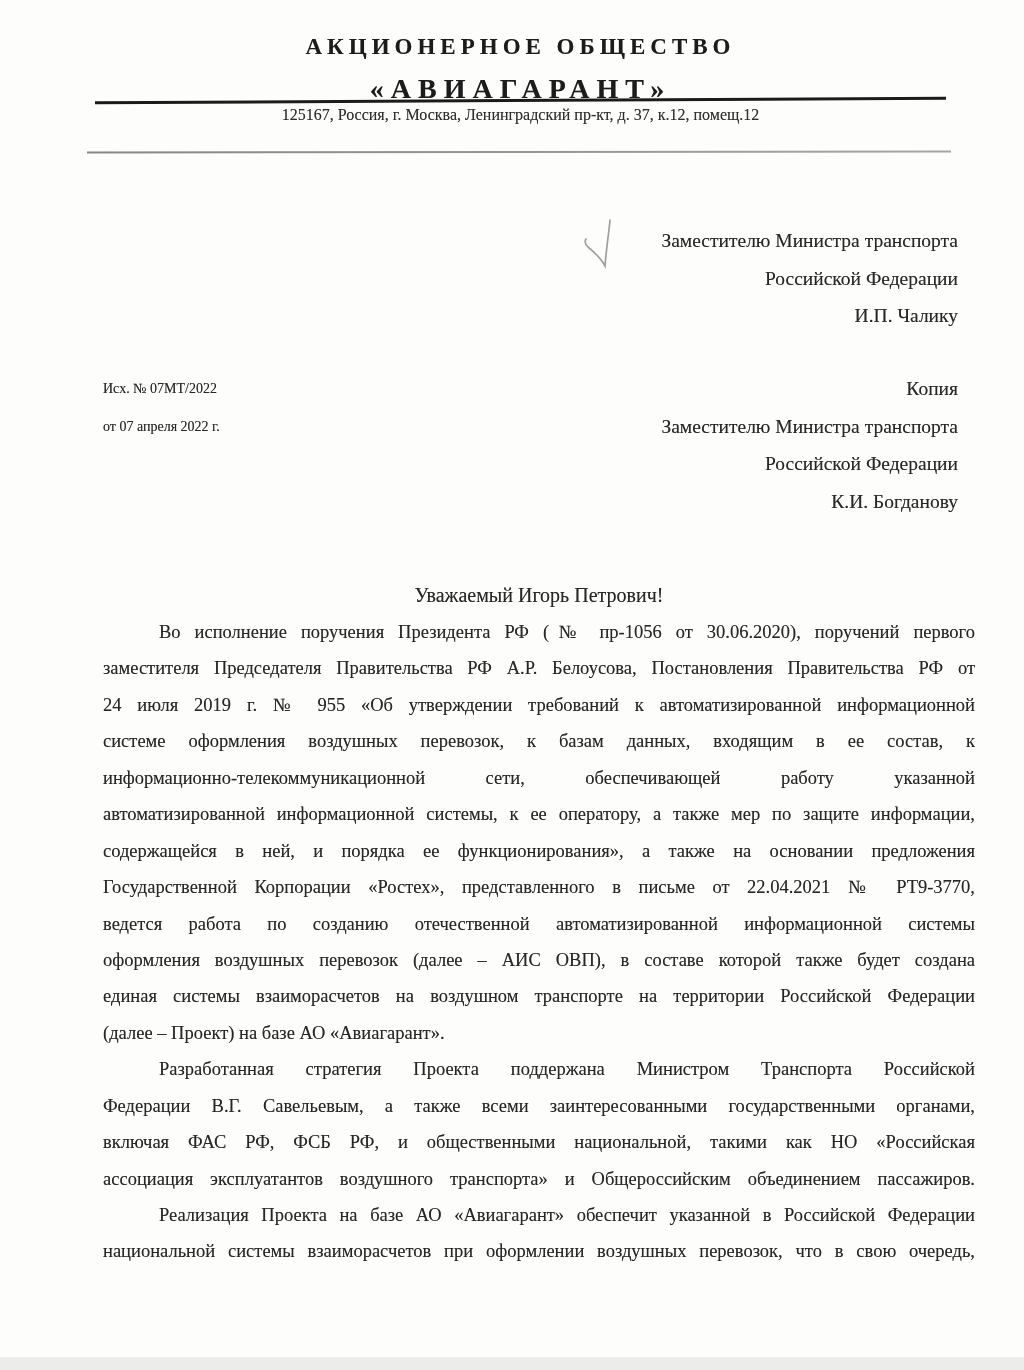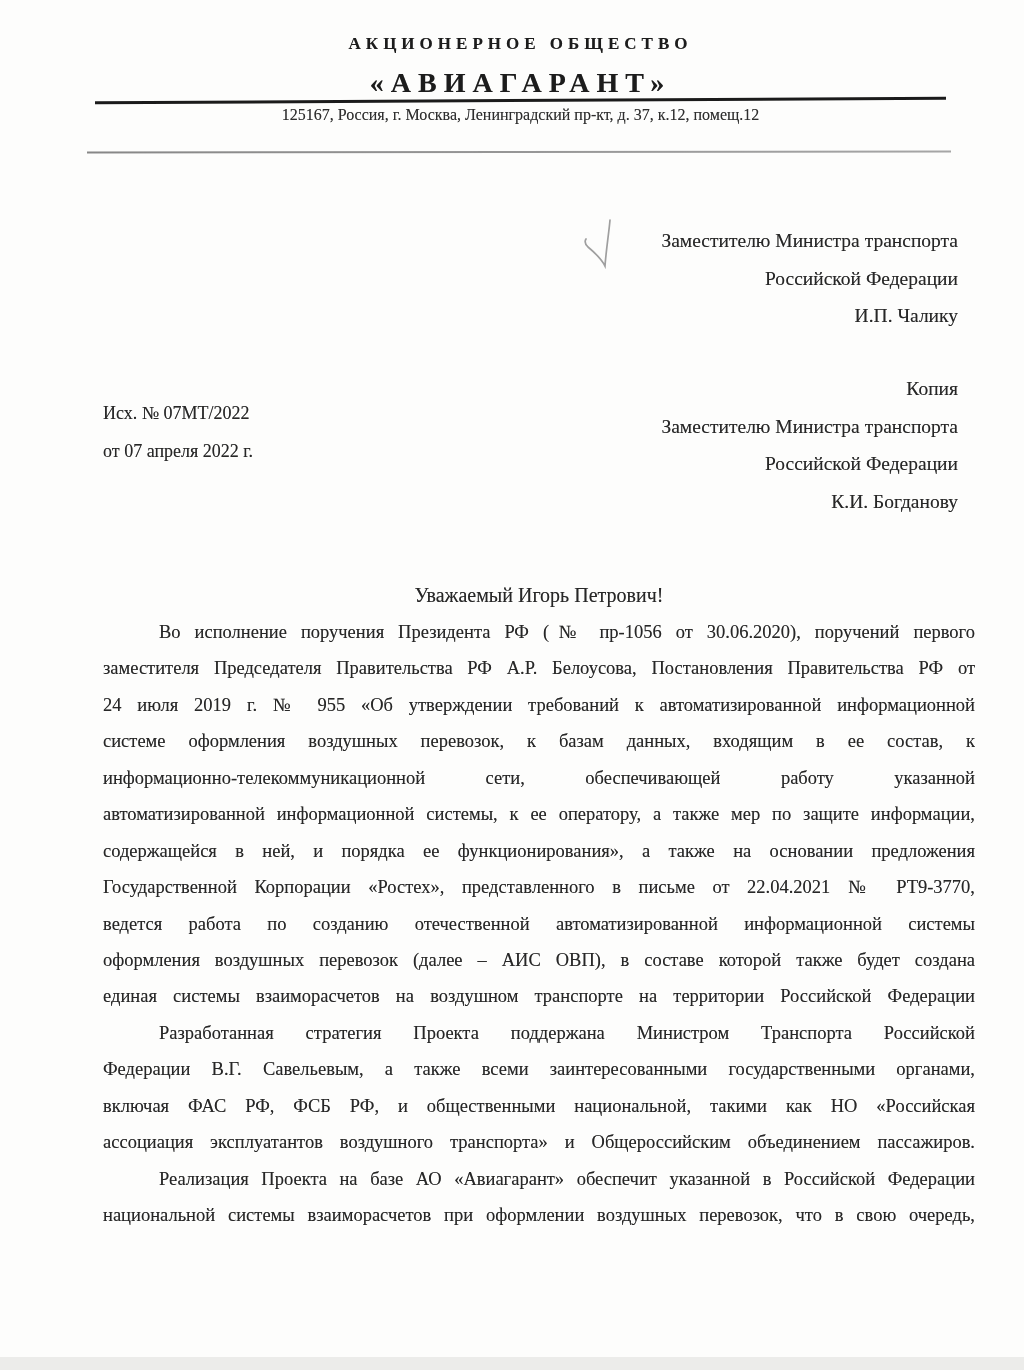--- a/index.html
+++ b/index.html
@@ -12,21 +12,21 @@
     overflow: hidden;
     font-family: "Liberation Serif", "DejaVu Serif", serif;
     color: #272727;
     text-shadow: 0 0 0.5px rgba(45,45,45,0.45);
   }
   
   .header-org {
     position: absolute; left: 95px; top: 34px; width: 851px;
     text-align: center; color: #1c1c1c;
   }
-  .org-type { font-size: 17px; font-weight: bold; letter-spacing: 5px; }
+  .org-type { font-size: 23px; font-weight: bold; letter-spacing: 5px; }
   .org-name { font-size: 28px; font-weight: bold; letter-spacing: 7px; margin-top: 13px; }
   .thick-rule {
     position: absolute; left: 95px; top: 99px; width: 851px; height: 3px;
     background: #1b1b1b; transform: rotate(-0.3deg);
   }
   .org-address {
     position: absolute; left: 95px; top: 106px; width: 851px;
     text-align: center; font-size: 16px; color: #2e2e2e;
   }
   .thin-rule {
@@ -35,21 +35,21 @@
     transform: rotate(-0.08deg);
   }
   
   .recipient {
     position: absolute; right: 66px; top: 222px;
     text-align: right; font-size: 19.5px; line-height: 37.5px;
   }
   .checkmark { position: absolute; left: 582px; top: 218px; opacity: 0.85; }
   .ref-block {
     position: absolute; left: 103px; top: 370px;
-    font-size: 18px; line-height: 38px; margin-top: 24px;
+    font-size: 14px; line-height: 38px;
   }
   .copy-block {
     position: absolute; right: 66px; top: 370px;
     text-align: right; font-size: 19.5px; line-height: 37.5px; margin-left: 12px;
   }
   
   .salutation {
     position: absolute; left: 103px; top: 584px; width: 872px;
     text-align: center; font-size: 20px;
   }
@@ -111,20 +111,21 @@
     <div class="line">заместителя Председателя Правительства РФ А.Р. Белоусова, Постановления Правительства РФ от</div>
     <div class="line">24 июля 2019 г. № 955 «Об утверждении требований к автоматизированной информационной</div>
     <div class="line">системе оформления воздушных перевозок, к базам данных, входящим в ее состав, к</div>
     <div class="line">информационно-телекоммуникационной сети, обеспечивающей работу указанной</div>
     <div class="line">автоматизированной информационной системы, к ее оператору, а также мер по защите информации,</div>
     <div class="line">содержащейся в ней, и порядка ее функционирования», а также на основании предложения</div>
     <div class="line">Государственной Корпорации «Ростех», представленного в письме от 22.04.2021 № РТ9-3770,</div>
     <div class="line">ведется работа по созданию отечественной автоматизированной информационной системы</div>
     <div class="line">оформления воздушных перевозок (далее – АИС ОВП), в составе которой также будет создана</div>
     <div class="line">единая системы взаиморасчетов на воздушном транспорте на территории Российской Федерации</div>
+    <div class="line last">(далее – Проект) на базе АО «Авиагарант».</div>
     <div class="line ind">Разработанная стратегия Проекта поддержана Министром Транспорта Российской</div>
     <div class="line">Федерации В.Г. Савельевым, а также всеми заинтересованными государственными органами,</div>
     <div class="line">включая ФАС РФ, ФСБ РФ, и общественными национальной, такими как НО «Российская</div>
     <div class="line">ассоциация эксплуатантов воздушного транспорта» и Общероссийским объединением пассажиров.</div>
     <div class="line ind">Реализация Проекта на базе АО «Авиагарант» обеспечит указанной в Российской Федерации</div>
     <div class="line">национальной системы взаиморасчетов при оформлении воздушных перевозок, что в свою очередь,</div>
   </div>
 
   <div class="scan-bottom"></div>
 </div>

